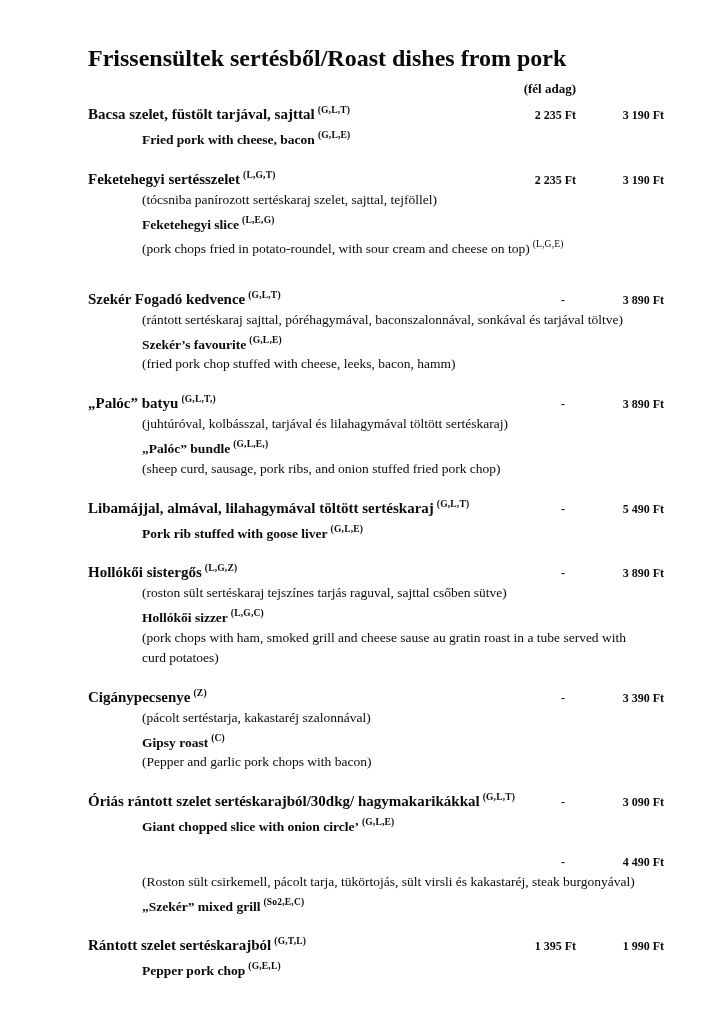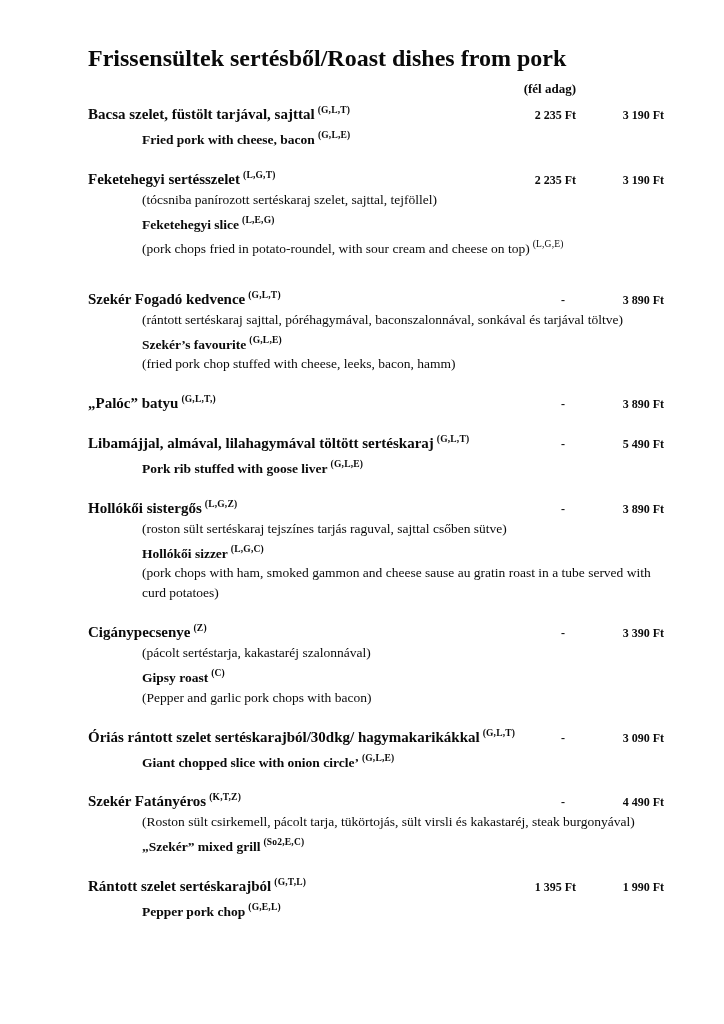--- a/index.html
+++ b/index.html
@@ -102,41 +102,46 @@
           <div class="line bold"><span class="txt">Szekér’s favourite</span><sup class="alg">(G,L,E)</sup></div>
           <div class="line"><span class="txt">(fried pork chop stuffed with cheese, leeks, bacon, hamm)</span></div>
         </div>
       </section>
       <section class="item">
         <div class="row name-row">
           <span class="name"><span class="nm">„Palóc” batyu</span><sup class="alg">(G,L,T,)</sup></span>
           <span class="price p1 dash">-</span>
           <span class="price p2">3 890 Ft</span>
         </div>
+        <div class="sub">
+          <div class="line"><span class="txt">(juhtúróval, kolbásszal, tarjával és lilahagymával töltött sertéskaraj)</span></div>
+          <div class="line bold"><span class="txt">„Palóc” bundle</span><sup class="alg">(G,L,E,)</sup></div>
+          <div class="line"><span class="txt">(sheep curd, sausage, pork ribs, and onion stuffed fried pork chop)</span></div>
+        </div>
       </section>
       <section class="item">
         <div class="row name-row">
           <span class="name"><span class="nm">Libamájjal, almával, lilahagymával töltött sertéskaraj</span><sup class="alg">(G,L,T)</sup></span>
           <span class="price p1 dash">-</span>
           <span class="price p2">5 490 Ft</span>
         </div>
         <div class="sub">
           <div class="line bold"><span class="txt">Pork rib stuffed with goose liver</span><sup class="alg">(G,L,E)</sup></div>
         </div>
       </section>
       <section class="item">
         <div class="row name-row">
           <span class="name"><span class="nm">Hollókői sistergős</span><sup class="alg">(L,G,Z)</sup></span>
           <span class="price p1 dash">-</span>
           <span class="price p2">3 890 Ft</span>
         </div>
         <div class="sub">
           <div class="line"><span class="txt">(roston sült sertéskaraj tejszínes tarjás raguval, sajttal csőben sütve)</span></div>
           <div class="line bold"><span class="txt">Hollókői sizzer</span><sup class="alg">(L,G,C)</sup></div>
-          <div class="line"><span class="txt">(pork chops with ham, smoked gammon and cheese sause au gratin roast in a tube served with</span></div>
+          <div class="line"><span class="txt">(pork chops with ham, smoked grill and cheese sause au gratin roast in a tube served with</span></div>
           <div class="line"><span class="txt">curd potatoes)</span></div>
         </div>
       </section>
       <section class="item">
         <div class="row name-row">
           <span class="name"><span class="nm">Cigánypecsenye</span><sup class="alg">(Z)</sup></span>
           <span class="price p1 dash">-</span>
           <span class="price p2">3 390 Ft</span>
         </div>
         <div class="sub">
@@ -150,21 +155,20 @@
           <span class="name"><span class="nm">Óriás rántott szelet sertéskarajból/30dkg/ hagymakarikákkal</span><sup class="alg">(G,L,T)</sup></span>
           <span class="price p1 dash">-</span>
           <span class="price p2">3 090 Ft</span>
         </div>
         <div class="sub">
           <div class="line bold"><span class="txt">Giant chopped slice with onion circle’</span><sup class="alg">(G,L,E)</sup></div>
         </div>
       </section>
       <section class="item">
         <div class="row name-row">
-          <span class="name"><span class="nm">Szekér Fatányéros</span><sup class="alg">(K,T,Z)</sup></span>
           <span class="price p1 dash">-</span>
           <span class="price p2">4 490 Ft</span>
         </div>
         <div class="sub">
           <div class="line"><span class="txt">(Roston sült csirkemell, pácolt tarja, tükörtojás, sült virsli és kakastaréj, steak burgonyával)</span></div>
           <div class="line bold"><span class="txt">„Szekér” mixed grill</span><sup class="alg">(So2,E,C)</sup></div>
         </div>
       </section>
       <section class="item">
         <div class="row name-row">

